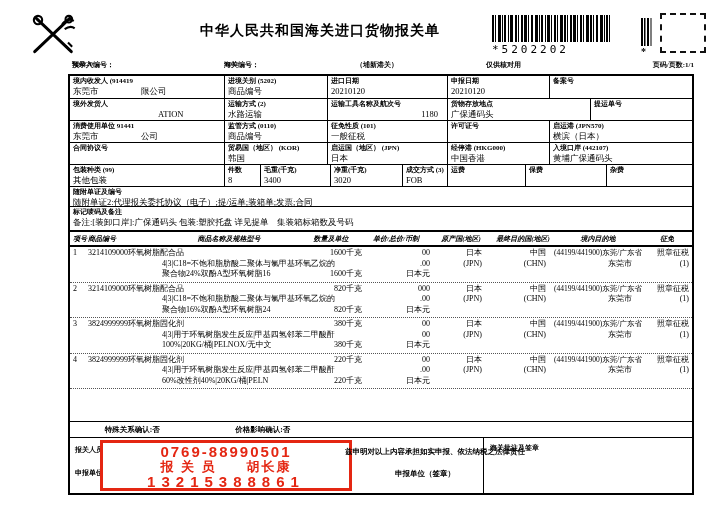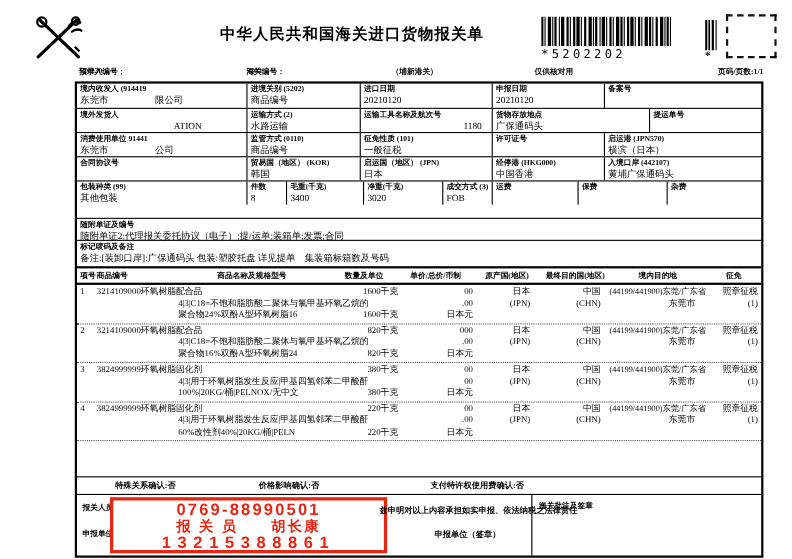--- a/index.html
+++ b/index.html
@@ -32,26 +32,26 @@
   .cell { border-left:1px solid #000; padding:1px 3px 0 3px; overflow:hidden; }
   .cell:first-child { border-left:none; }
   .lbl { font-size:7px; font-weight:bold; line-height:9px; white-space:nowrap; }
   .val { font-size:8.5px; line-height:11px; white-space:nowrap; }
   .hrow { height:22px; }
   .w1{width:154px;} .w2{width:103px;} .w3{width:120px;} .w4{width:102px;} .w5{flex:1;}
   .p1{width:154px;} .p2{width:36px;} .p3{width:70px;} .p4{width:72px;} .p5{width:45px;}
   .p6{width:78px;} .p7{width:81px;} .p8{flex:1;}
   .v-right { text-align:right; padding-right:6px; }
   .v-indent { padding-left:85px; }
-  .single { height:20px; padding:1px 3px;margin-top:12px; }
+  .single { height:20px; padding:1px 3px; }
   .single2 { height:24px; padding:1px 3px; }
 
   
   .items-header { display:flex; border-top:2px solid #000; border-bottom:2px solid #000;
-                  font-size:7px; font-weight:bold; padding:2px 0 1px 0; }
+                  font-size:7px; font-weight:bold; padding:2px 0 1px 0;font-style:italic; }
   .ih { white-space:nowrap; }
   .ih-no{width:18px; padding-left:3px;} .ih-code{width:70px;} .ih-name{width:142px; text-align:center;}
   .ih-qty{width:62px; text-align:center;} .ih-price{width:68px; text-align:center;}
   .ih-origin{width:62px; text-align:center;} .ih-dest{width:62px; text-align:center;}
   .ih-dom{width:88px; text-align:center;} .ih-duty{flex:1; text-align:center;}
   .items-body { height:174px; }
   .item { display:flex; border-bottom:1px dotted #555; padding:1px 0 2px 0; }
   .item-line { line-height:10.5px; min-height:10.5px; font-size:8px; white-space:nowrap; }
   .c-no{width:18px; padding-left:3px;} .c-goods{width:212px;}
   .c-qty{width:62px; text-align:right;} .c-price{width:68px; text-align:right;}
@@ -474,21 +474,20 @@
           <div class="item-line">照章征税</div>
           <div class="item-line">(1)</div>
         </div>
       </div>
 
     </div>
 
     <div class="confirm">
       <div class="cf1">特殊关系确认:否</div>
       <div class="cf2">价格影响确认:否</div>
-      <div class="cf3">支付特许权使用费确认:否</div>
     </div>
 
     <div class="footer">
       <div class="decl-label">报关人员</div>
       <div class="unit-label">申报单位</div>
       <div class="stamp">
         <div class="stamp-l1">0769-88990501</div>
         <div class="stamp-l2">报 关 员　　胡长康</div>
         <div class="stamp-l3">13215388861</div>
       </div>

